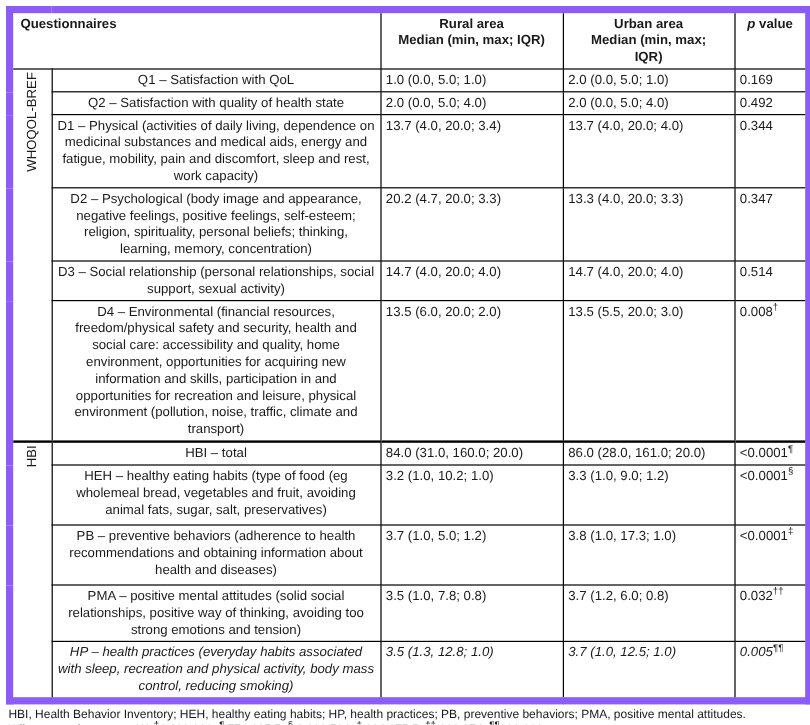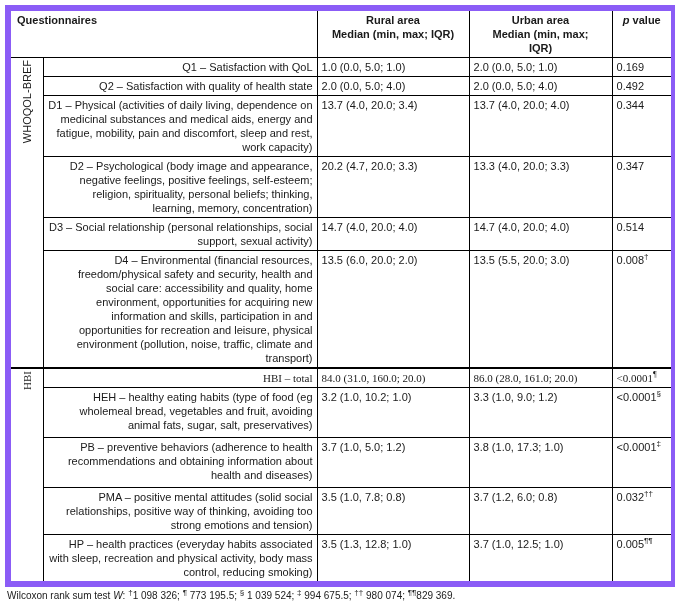--- a/index.html
+++ b/index.html
@@ -27,49 +27,49 @@
   thead th {
     font-weight: bold;
     text-align: center;
     line-height: 13px;
     padding-top: 3px;
     border-bottom: 2px solid #000;
     height: 38px;
   }
   thead th.qhead { text-align: left; padding-left: 6px; }
   .hdr-narrow { max-width: 118px; margin: 0 auto; }
-  tbody.group-hbi tr:first-child td { border-top: 2px solid #000; font-family: Liberation Serif, serif; }
+  tbody.group-hbi tr:first-child td { border-top: 2px solid #000; }
   td.rotcell {
     text-align: center;
     vertical-align: middle;
     padding: 0;
     width: 35px;
   }
   td.rotcell .rot {
     display: inline-block;
     writing-mode: vertical-rl;
     transform: rotate(180deg);
     white-space: nowrap;
     font-size: 11px;
   }
-  td.qcell { text-align: right; padding-left: 5px; padding-right: 3px; }
+  td.qcell { text-align: center; padding-left: 5px; padding-right: 3px; }
   td.num, td.pcell { text-align: left; }
   td.pcell { padding-left: 1px; padding-right: 1px; }
   sup { font-size: 8px; line-height: 0; vertical-align: super; }
   .footnote {
     font-size: 10px;
     line-height: 13px;
     margin-top: 2px;
     padding-left: 2px;
     color: #1a1a1a;
   }
   i { font-style: italic; }
   
   tr.r-pad53 td { height: 45px; }
-  tr.r-pad40 td { height: 34px; }
+  tr.r-pad40 td { height: 34px; font-style: italic; }
 </style>
 </head>
 <body>
 
 <div class="wrap">
   <table class="results">
     <colgroup>
       <col style="width:35px">
         <col style="width:274px">
         <col style="width:152px">
@@ -158,15 +158,16 @@
       <tr class="r-pad40">
         <td class="qcell">HP – health practices (everyday habits associated with sleep, recreation and physical activity, body mass control, reducing smoking)</td>
         <td class="num">3.5 (1.3, 12.8; 1.0)</td>
         <td class="num">3.7 (1.0, 12.5; 1.0)</td>
         <td class="pcell"><span>0.005</span><sup>¶¶</sup></td>
       </tr>
     </tbody>
   </table>
 
   <div class="footnote">
+    <div>HBI, Health Behavior Inventory; HEH, healthy eating habits; HP, health practices; PB, preventive behaviors; PMA, positive mental attitudes.</div>
     <div><span>Wilcoxon rank sum test </span><i>W</i><span>: </span><sup>†</sup><span>1 098 326; </span><sup>¶</sup><span> 773 195.5; </span><sup>§</sup><span> 1 039 524; </span><sup>‡</sup><span> 994 675.5; </span><sup>††</sup><span> 980 074; </span><sup>¶¶</sup><span>829 369.</span></div>
   </div>
 </div>
 
 </body></html>

